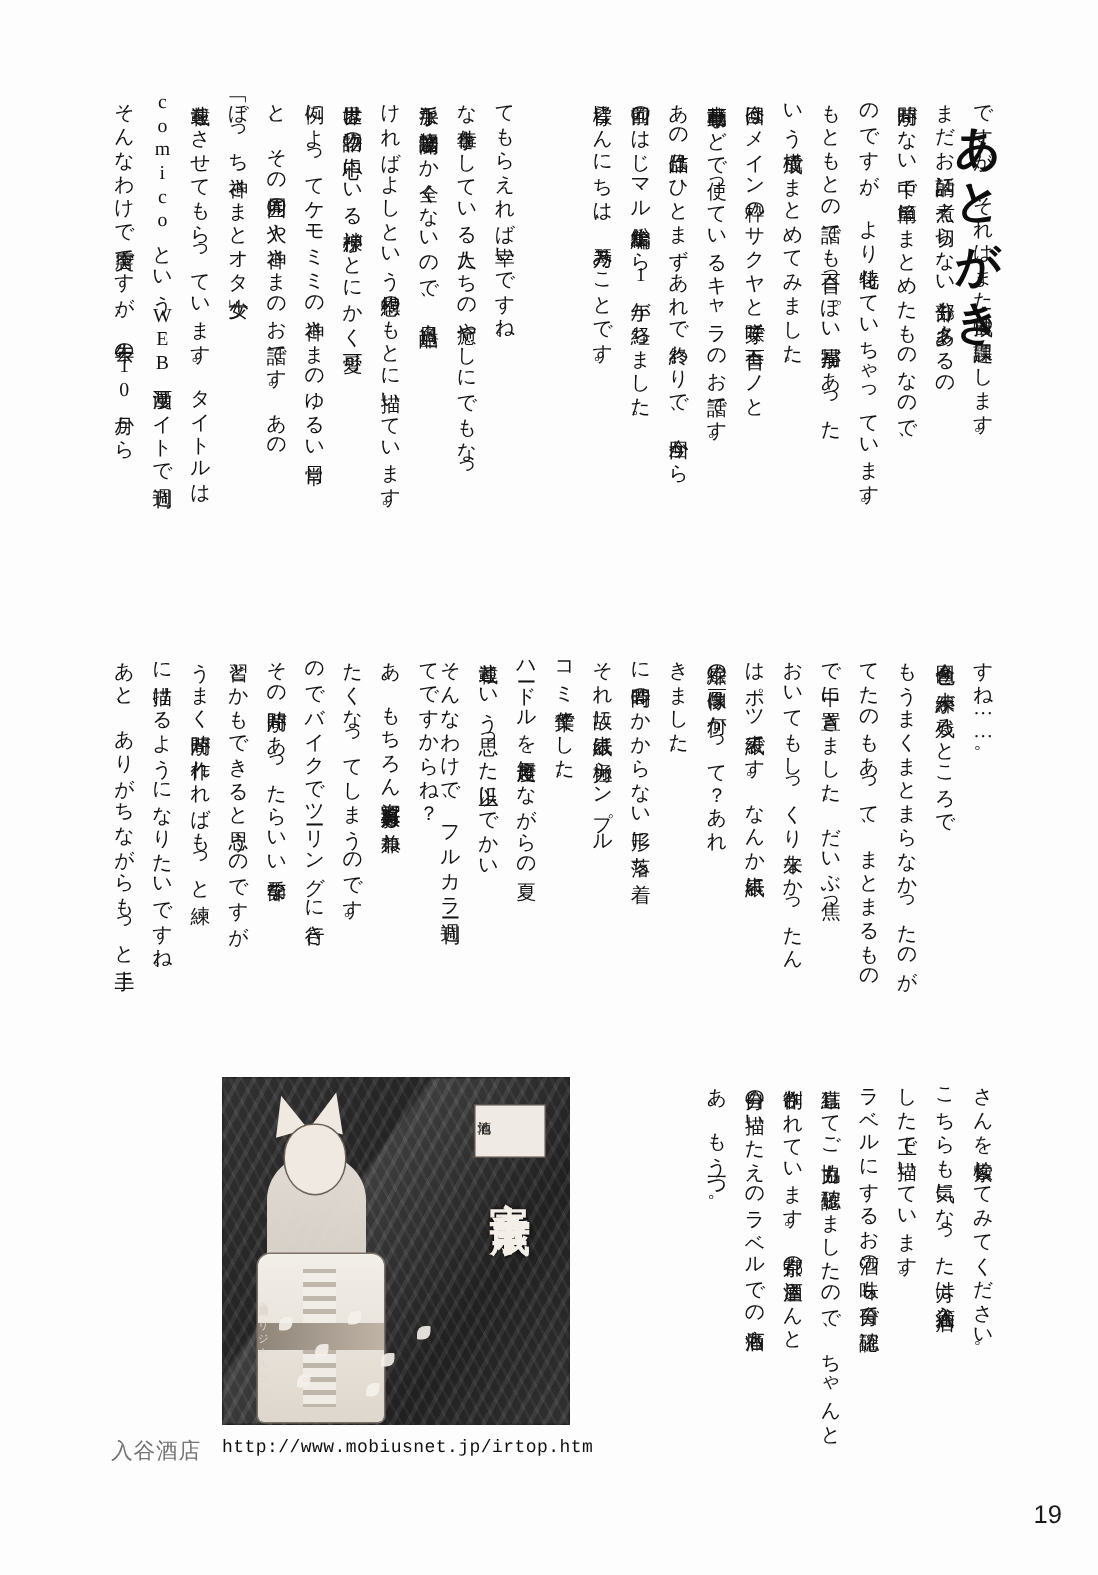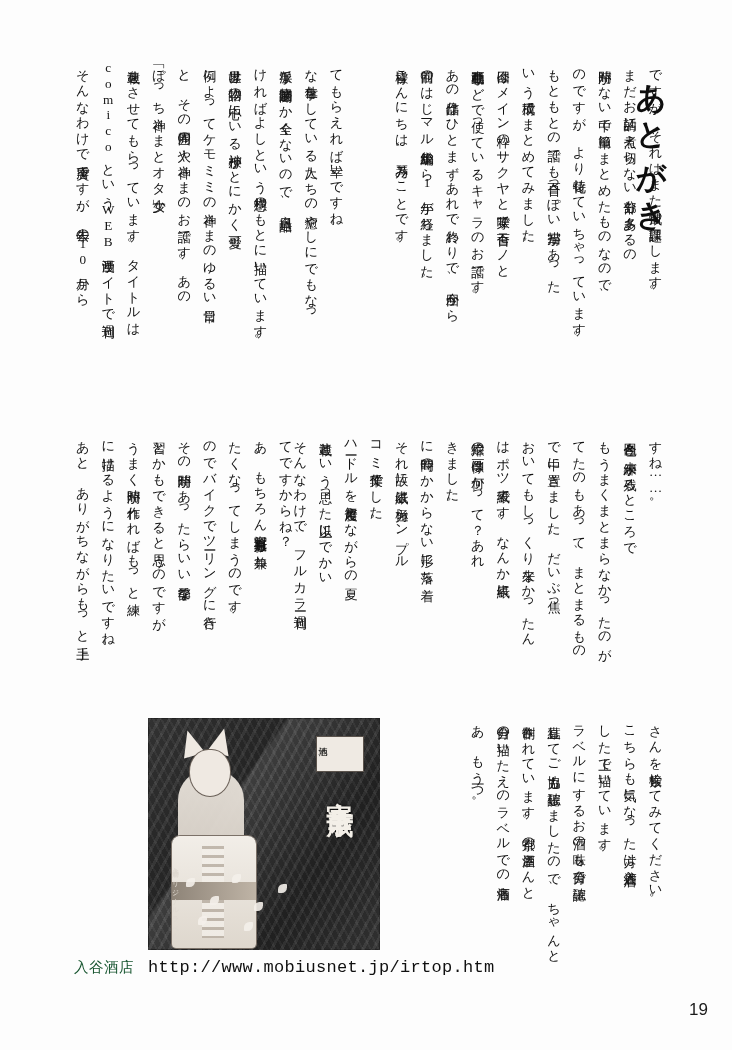--- a/index.html
+++ b/index.html
@@ -177,28 +177,28 @@
     position:absolute;left:22px;bottom:12px;
     writing-mode:vertical-rl;text-orientation:upright;
     font-size:7px;letter-spacing:1px;color:#ded8d0;line-height:1.3;
   }
 
   .shop-line{
     position:absolute;
     left:74px;top:958px;
     font-size:14.5px;
     letter-spacing:0.5px;
-    color:#14532d;
+    color:#737373;
     font-family:"Liberation Serif","DejaVu Serif",serif;
   }
   .shop-url{
     position:absolute;
     left:148px;top:958px;
     font-family:"Liberation Mono","DejaVu Sans Mono",monospace;
-    font-size:17px;
+    font-size:12px;
     letter-spacing:0.3px;
     color:#101010;
     text-align:right;
   }
   .page-num{
     position:absolute;
     right:24px;bottom:30px;
     font-family:"Liberation Sans","DejaVu Sans",sans-serif;
     font-size:17px;
     color:#1a1a1a;

